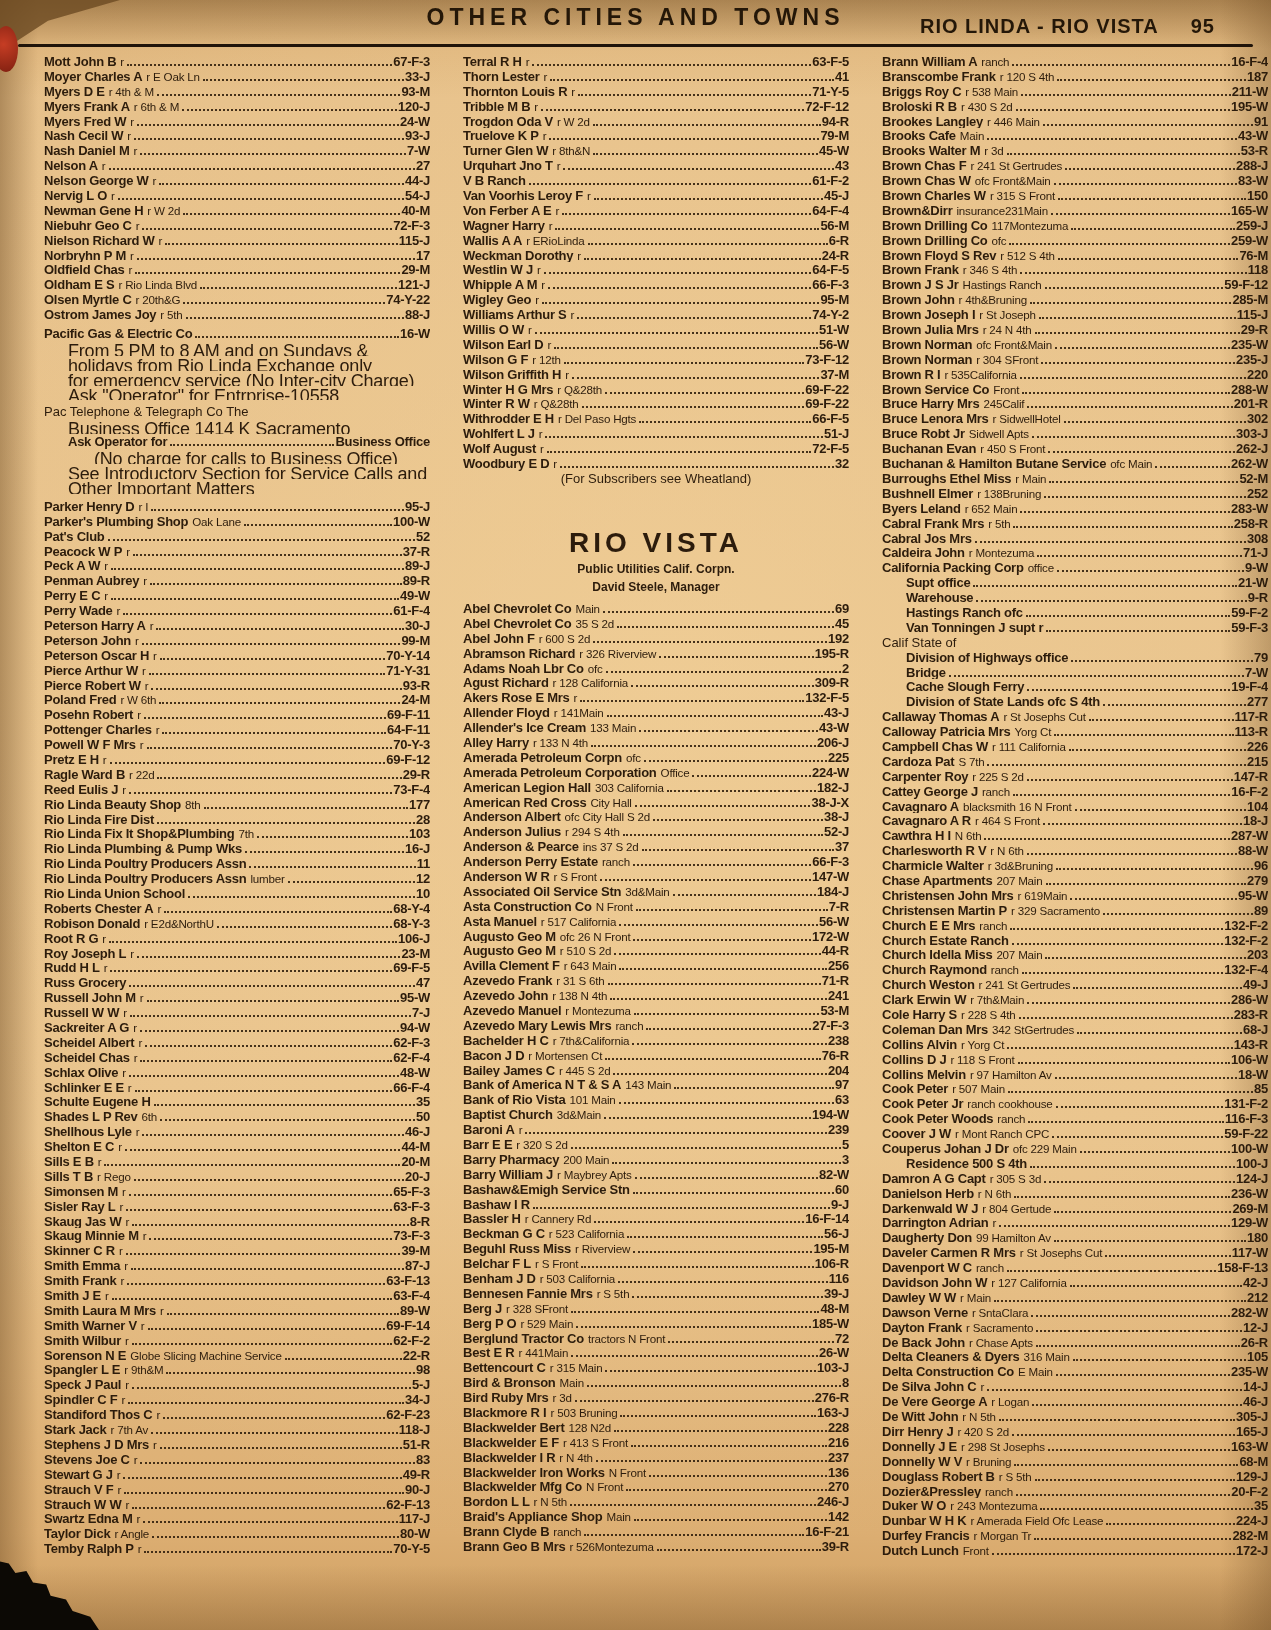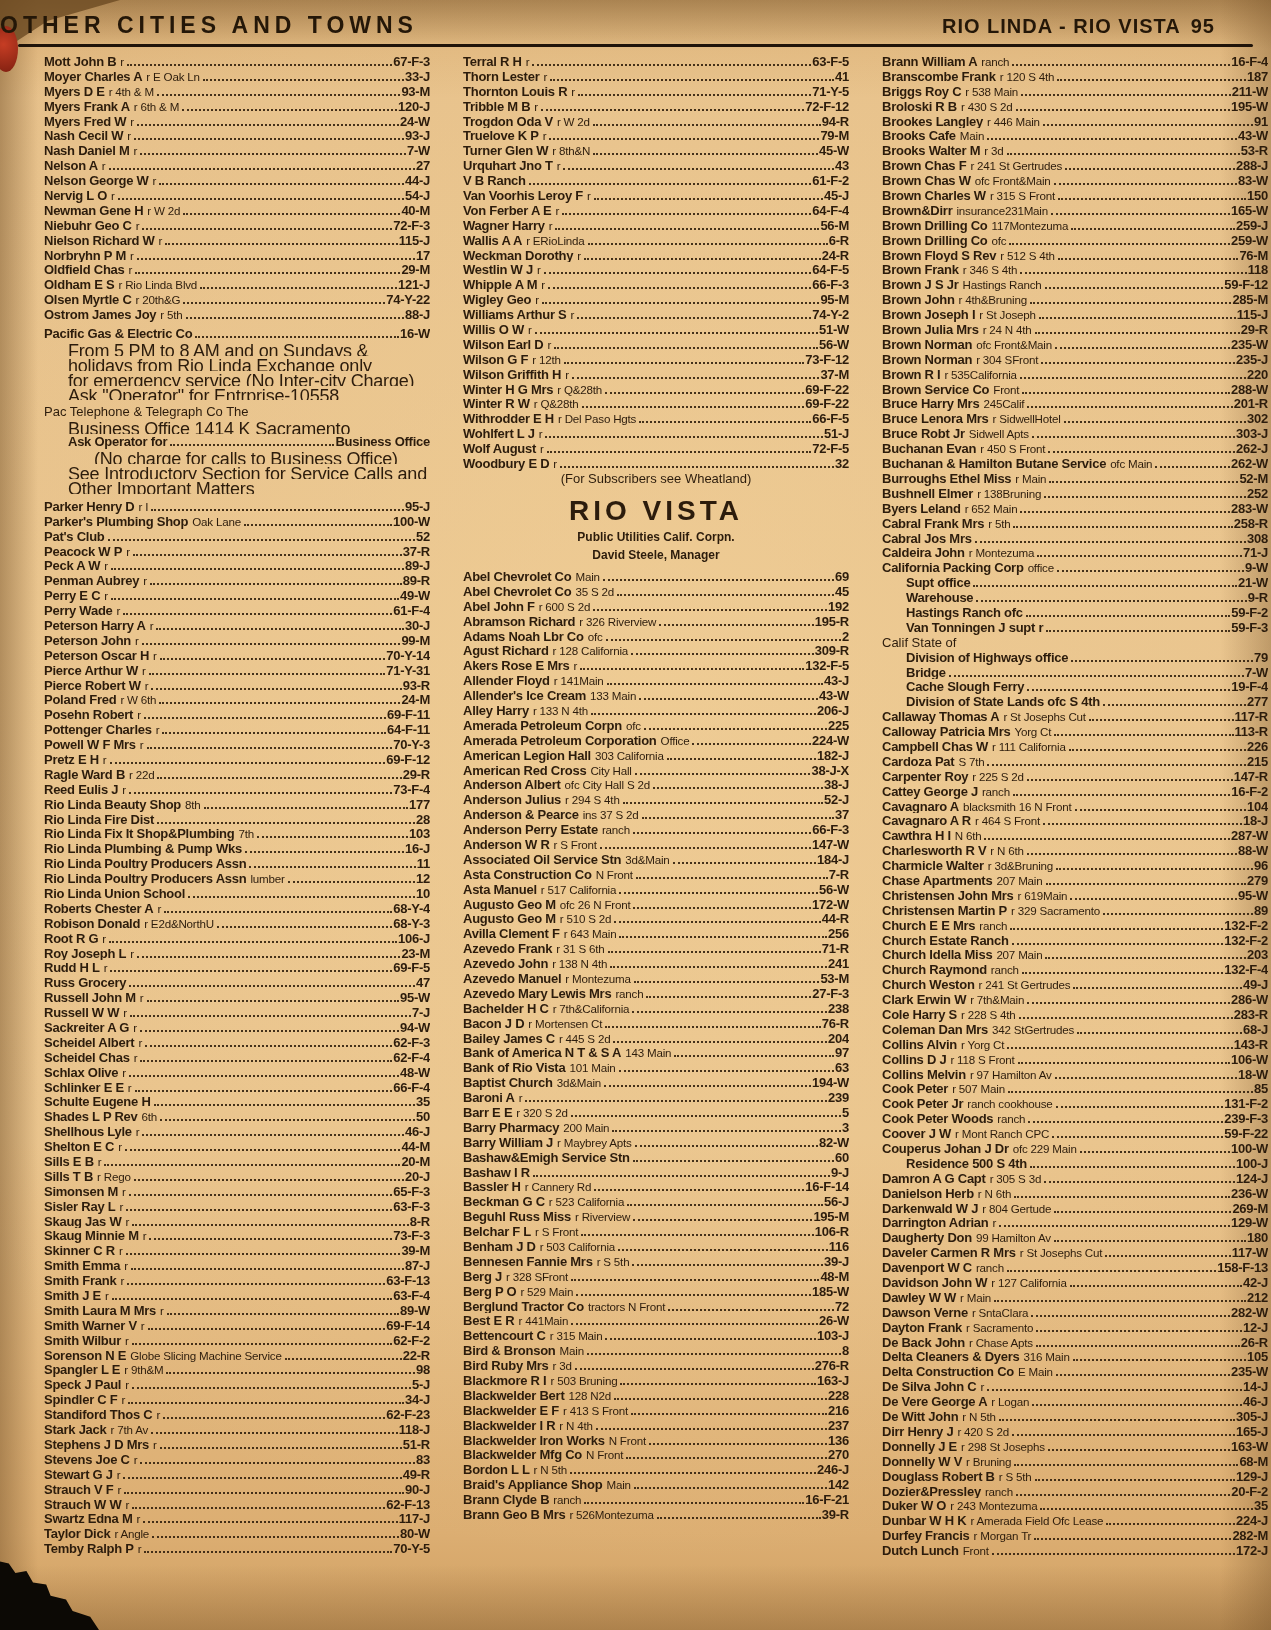--- a/index.html
+++ b/index.html
@@ -20,40 +20,40 @@
       linear-gradient(270deg,rgba(110,75,35,.35) 0%,rgba(110,75,35,0) 4%),
       linear-gradient(180deg,rgba(95,62,25,.40) 0%,rgba(95,62,25,0) 3%),
       linear-gradient(0deg,rgba(95,62,25,.30) 0%,rgba(95,62,25,0) 4%);}
   .corner-tl{position:absolute;left:0;top:0;width:120px;height:52px;background:#6b4a22;
     clip-path:polygon(0 0,100% 0,40% 40%,0 100%);opacity:.8;}
   .red-mark{position:absolute;left:-6px;top:26px;width:24px;height:46px;border-radius:50%;
     background:radial-gradient(circle at 40% 40%,#c63d24,#7e1f10);}
   .torn-corner{position:absolute;left:0;bottom:0;width:110px;height:95px;background:#0c0905;
     clip-path:polygon(0 100%,0 28%,8% 30%,14% 40%,24% 38%,30% 50%,42% 52%,46% 64%,60% 68%,66% 80%,82% 86%,90% 100%);}
   .header{position:absolute;top:0;left:0;right:0;height:50px;}
-  .hdr-center{position:absolute;left:0;right:0;top:12px;text-align:left;
+  .hdr-center{position:absolute;left:0;right:0;top:4px;text-align:center;
     font-size:23px;font-weight:bold;letter-spacing:5px;color:#241708;}
   .hdr-right{position:absolute;right:56px;top:15px;font-size:20px;font-weight:bold;
     letter-spacing:1px;color:#241708;white-space:nowrap;}
-  .hdr-right .pgnum{margin-left:10px;}
+  .hdr-right .pgnum{margin-left:32px;}
   .rule{position:absolute;top:44px;left:18px;right:18px;height:3px;background:#20140a;border-radius:2px;}
   .cols{position:absolute;top:54px;left:44px;display:flex;gap:33px;}
   .col{width:386px;flex:0 0 386px;}
   .row{display:flex;align-items:baseline;height:14.9px;font-size:13px;
     white-space:nowrap;overflow:hidden;}
   .nm{font-weight:bold;letter-spacing:-0.25px;}
   .dt{font-size:11.6px;margin-left:4px;letter-spacing:-0.2px;}
   .leader{flex:1 1 auto;min-width:6px;border-bottom:2px dotted #33210e;
     margin:0 1px 3px 3px;opacity:.9;}
   .num{font-weight:bold;letter-spacing:-0.25px;}
   .ind1{padding-left:24px;}
   .ind2{padding-left:50px;}
   .txt{font-size:18px;height:14.9px;white-space:nowrap;overflow:hidden;letter-spacing:-0.2px;}
   .txtb{font-weight:normal;font-size:13px;height:14.9px;white-space:nowrap;overflow:hidden;}
-  .h0{font-weight:bold;text-align:center;font-size:28px;letter-spacing:4px;padding:7px 0 3px;}
+  .h0{font-weight:bold;text-align:center;font-size:28px;letter-spacing:4px;padding:7px 0 3px;margin-top:32px;}
   .h1{font-weight:bold;text-align:center;font-size:23px;letter-spacing:3px;padding:9px 0 1px;}
   .h2{text-align:center;font-size:13px;height:17px;}
   .h3{text-align:center;font-weight:bold;font-size:12px;height:18px;}
 </style>
 </head>
 <body>
 
 <div class="page">
   <div class="paper-vignette"></div>
   <div class="corner-tl"></div>
@@ -1584,21 +1584,21 @@
         <div class="row">
           <span class="nm">Cook Peter Jr</span>
           <span class="dt">ranch cookhouse</span>
           <span class="leader"></span>
           <span class="num">131-F-2</span>
         </div>
         <div class="row">
           <span class="nm">Cook Peter Woods</span>
           <span class="dt">ranch</span>
           <span class="leader"></span>
-          <span class="num">239-F-3</span>
+          <span class="num">116-F-3</span>
         </div>
         <div class="row">
           <span class="nm">Coover J W</span>
           <span class="dt">r Mont Ranch CPC</span>
           <span class="leader"></span>
           <span class="num">59-F-22</span>
         </div>
         <div class="row">
           <span class="nm">Couperus Johan J Dr</span>
           <span class="dt">ofc 229 Main</span>

